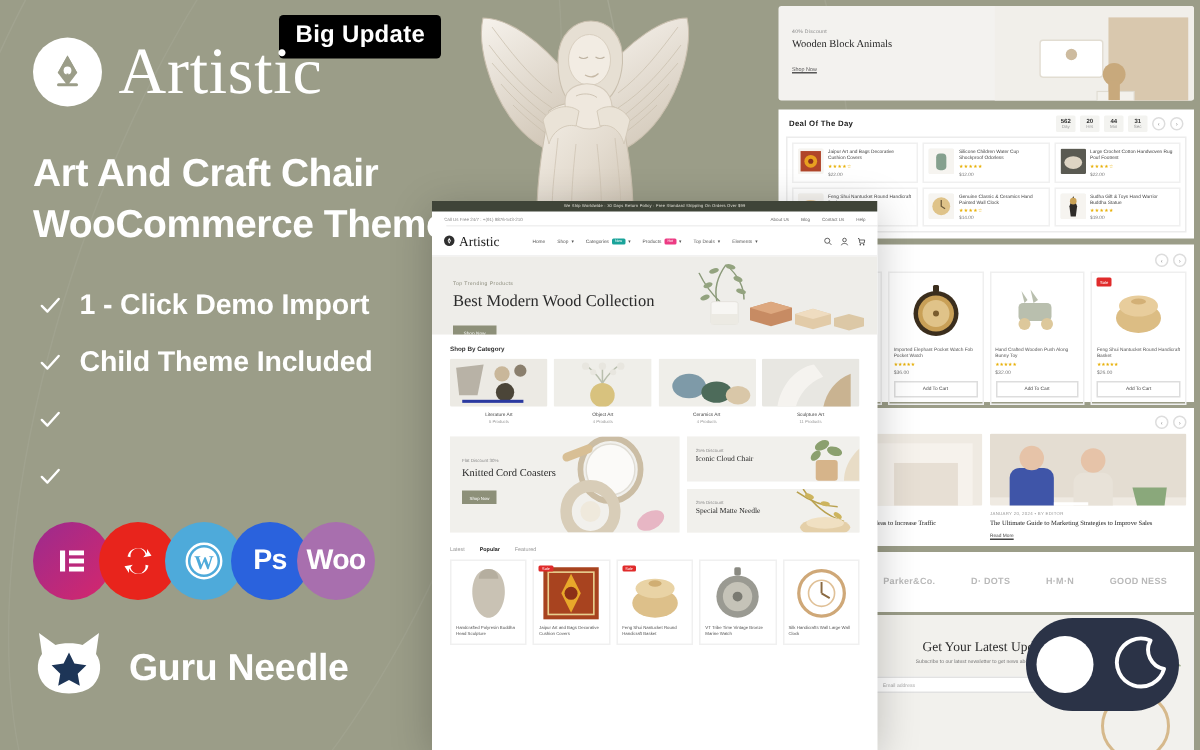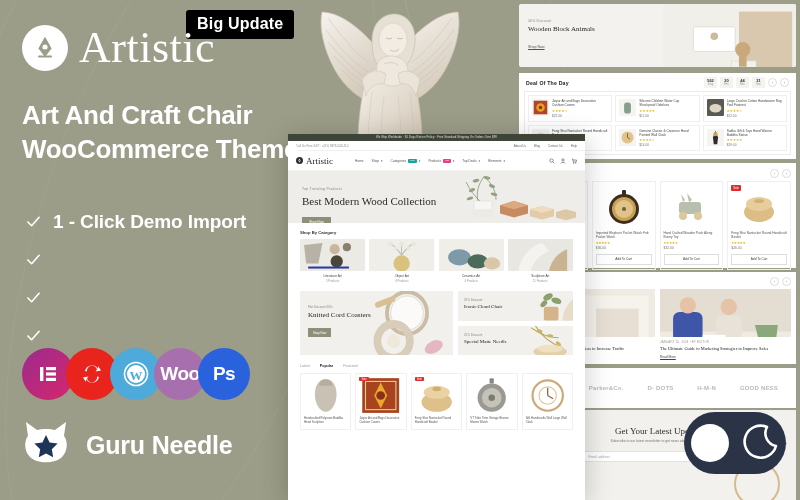--- a/index.html
+++ b/index.html
@@ -37,21 +37,21 @@
   .logo-text {
     font-family: "Liberation Serif", serif;
     font-size: 44px; color: #fff; line-height: 1; letter-spacing: .5px;
   }
 
   .headline {
     position: absolute; left: 22px; top: 98px; width: 285px;
     color: #fff; font-size: 26px; line-height: 1.32; font-weight: 600; letter-spacing: -.3px;
   }
 
-  .features { position: absolute; left: 26px; top: 206px; }
+  .features { position: absolute; left: 26px; top: 188px; }
   .feat { display: flex; align-items: center; gap: 12px; height: 31px; }
   .feat + .feat { margin-top: 7px; }
   .tick { width: 15px; height: 15px; flex: none; }
   .feat-label { color: #fff; font-size: 19px; font-weight: 600; letter-spacing: -.1px; }
 
   .tech-row { position: absolute; left: 22px; top: 348px; display: flex; align-items: center; }
   .tech {
     width: 52px; height: 52px; border-radius: 50%;
     display: flex; align-items: center; justify-content: center;
     color: #fff; font-weight: bold; flex: none;
@@ -845,20 +845,21 @@
       <div class="feat">
         <svg class="tick" viewBox="0 0 16 16">
             <path d="M2 8.5 L6 12.5 L14 3.5" fill="none" stroke="#fff" stroke-width="1.7" stroke-linecap="round" stroke-linejoin="round"></path>
           </svg>
         <div class="feat-label">1 - Click Demo Import</div>
       </div>
       <div class="feat">
         <svg class="tick" viewBox="0 0 16 16">
             <path d="M2 8.5 L6 12.5 L14 3.5" fill="none" stroke="#fff" stroke-width="1.7" stroke-linecap="round" stroke-linejoin="round"></path>
           </svg>
+        <div class="feat-label">Child Theme Included</div>
       </div>
       <div class="feat">
         <svg class="tick" viewBox="0 0 16 16">
             <path d="M2 8.5 L6 12.5 L14 3.5" fill="none" stroke="#fff" stroke-width="1.7" stroke-linecap="round" stroke-linejoin="round"></path>
           </svg>
       </div>
       <div class="feat">
         <svg class="tick" viewBox="0 0 16 16">
             <path d="M2 8.5 L6 12.5 L14 3.5" fill="none" stroke="#fff" stroke-width="1.7" stroke-linecap="round" stroke-linejoin="round"></path>
           </svg>
@@ -880,25 +881,25 @@
             <path d="M19 15 A7 7 0 0 1 6 17 L6 20 L3 15.5 L8.5 14.5 L7 16.2 A5 5 0 0 0 17 14.5 Z" fill="#fff"></path>
           </svg>
       </div>
       <div class="tech t-wordpress">
         <svg width="28" height="28" viewBox="0 0 28 28">
             <circle cx="14" cy="14" r="11.5" fill="none" stroke="#fff" stroke-width="1.6"></circle>
             <circle cx="14" cy="14" r="9" fill="#fff"></circle>
             <text x="14" y="19.5" font-family="Liberation Serif, serif" font-size="13" font-weight="bold" fill="#4eaada" text-anchor="middle">W</text>
           </svg>
       </div>
+      <div class="tech t-ps">
+        <span class="tech-txt">Ps</span>
+      </div>
       <div class="tech t-woo">
         <span class="tech-txt">Woo</span>
-      </div>
-      <div class="tech t-ps">
-        <span class="tech-txt">Ps</span>
       </div>
     </div>
 
     <div class="guru">
       <svg class="guru-cat" viewBox="0 0 52 50">
         <path d="M8 16 L6 2 L17 10 C21 8.5 31 8.5 35 10 L46 2 L44 16 C48 21 48 31 42 37 C35 44 17 44 10 37 C4 31 4 21 8 16 Z" fill="#fff"></path>
         <path d="M26 15 L29.6 22.4 L37.6 23.5 L31.8 29.2 L33.2 37.2 L26 33.4 L18.8 37.2 L20.2 29.2 L14.4 23.5 L22.4 22.4 Z" fill="#1d3557"></path>
       </svg>
       <div class="guru-label">Guru Needle</div>
     </div>

